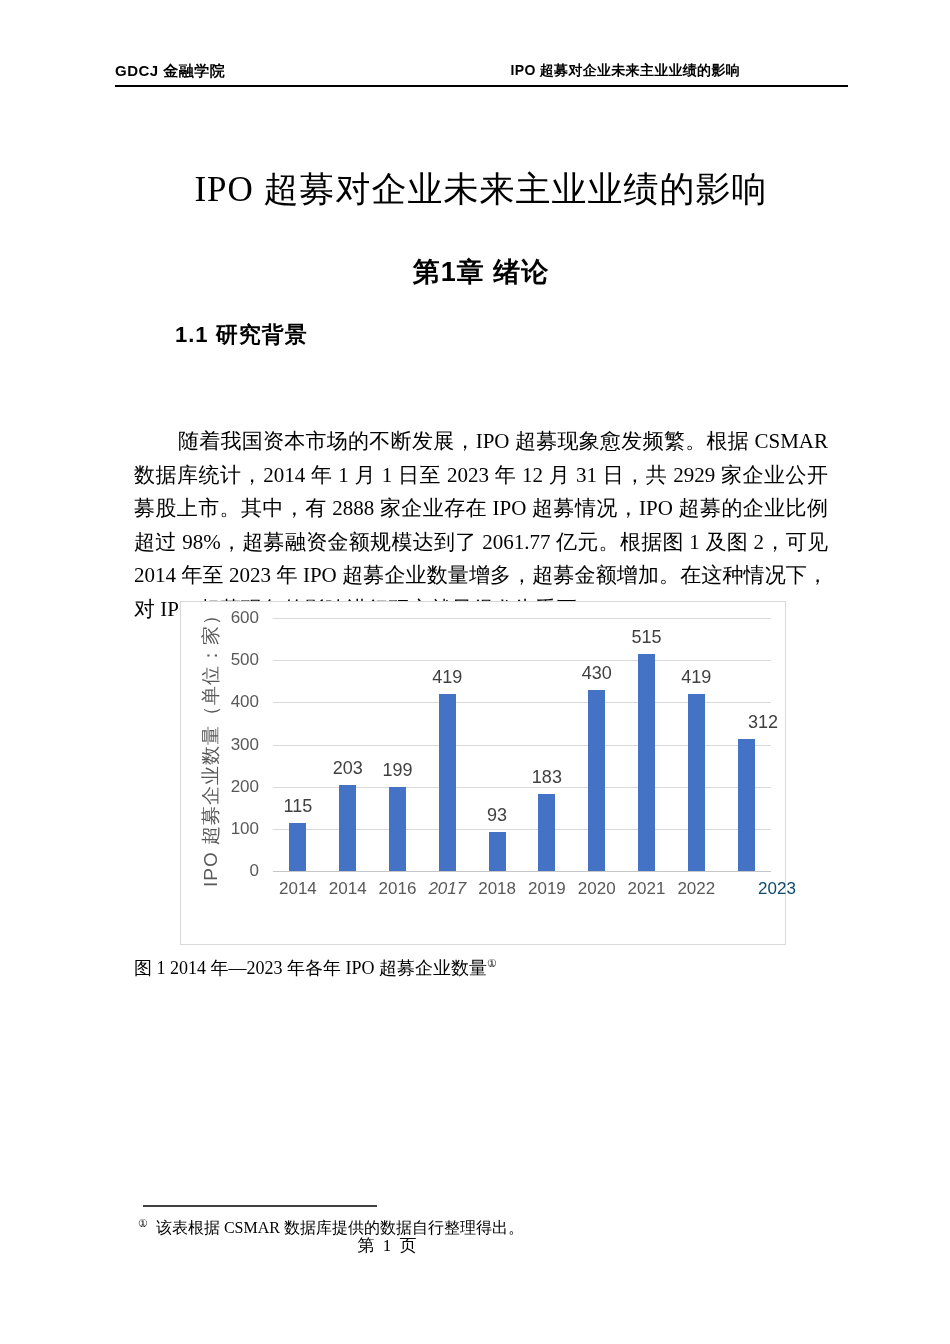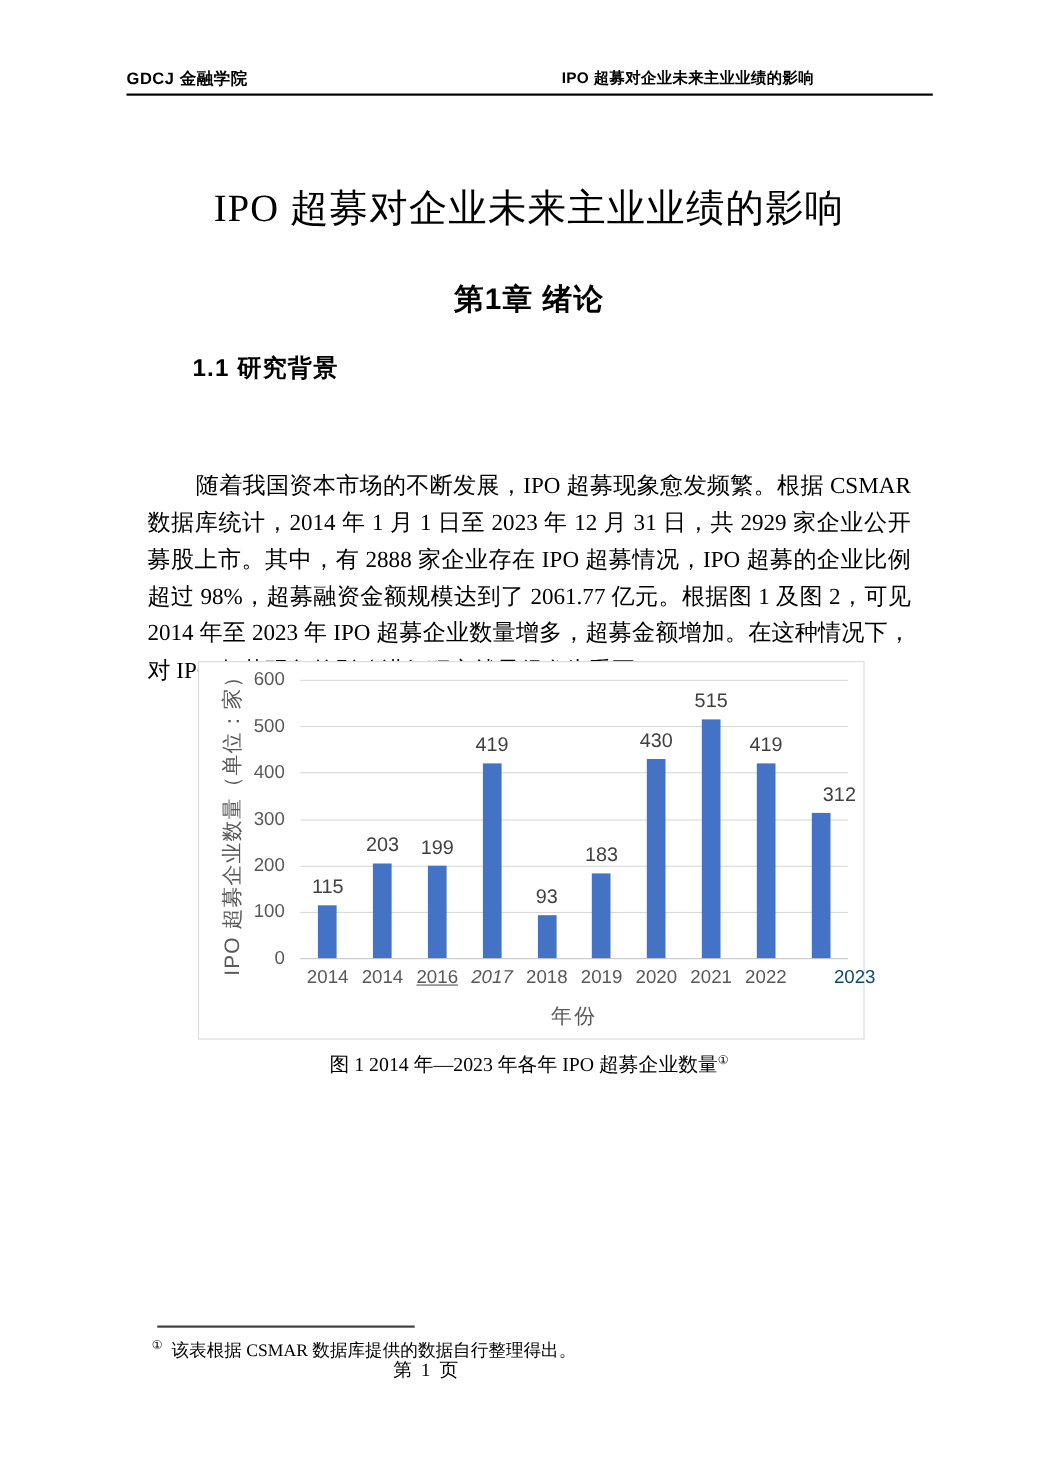--- a/index.html
+++ b/index.html
@@ -88,21 +88,21 @@
   .y-axis-title {
     position: absolute; left: 30px; top: 144px;
     transform: translate(-50%, -50%) rotate(-90deg);
     white-space: nowrap;
     font-size: 19px; color: #595959; letter-spacing: 1px;
   }
 
   
   .fig-caption {
     position: absolute; left: 134px; top: 956px; width: 694px;
-    text-align: center; font-size: 18px;
+    text-align: left; font-size: 18px;
   }
   .fig-caption sup { font-size: 11px; }
   .foot-rule {
     position: absolute; left: 143px; top: 1205px;
     width: 234px; height: 0; border-top: 2px solid #404040;
   }
   .footnote {
     position: absolute; left: 138px; top: 1212px; width: 694px;
     font-size: 16px; line-height: 22px;
   }
@@ -122,21 +122,20 @@
   <div class="hdr-rule"></div>
 
   <div class="doc-title">IPO 超募对企业未来主业业绩的影响</div>
   <div class="chapter">第1章 绪论</div>
   <div class="section">1.1 研究背景</div>
 
   <div class="body-par">随着我国资本市场的不断发展，IPO 超募现象愈发频繁。根据 CSMAR 数据库统计，2014 年 1 月 1 日至 2023 年 12 月 31 日，共 2929 家企业公开募股上市。其中，有 2888 家企业存在 IPO 超募情况，IPO 超募的企业比例超过 98%，超募融资金额规模达到了 2061.77 亿元。根据图 1 及图 2，可见 2014 年至 2023 年 IPO 超募企业数量增多，超募金额增加。在这种情况下，对 IPO 超募现象的影响进行研究就显得尤为重要。</div>
 
   <div class="chart-box" id="chart">
     <div class="y-axis-title">IPO 超募企业数量（单位：家）</div>
-    <div class="x-axis-title">年份</div>
   <div class="gridline" style="left: 92px; top: 269px; width: 498px; background: rgb(198, 198, 198);"></div>
       <div class="ytick" style="left: 24px; top: 259px; color: rgb(89, 89, 89);">0</div>
       <div class="gridline" style="left: 92px; top: 226.833px; width: 498px; background: rgb(217, 217, 217);"></div>
       <div class="ytick" style="left: 24px; top: 216.833px; color: rgb(89, 89, 89);">100</div>
       <div class="gridline" style="left: 92px; top: 184.667px; width: 498px; background: rgb(217, 217, 217);"></div>
       <div class="ytick" style="left: 24px; top: 174.667px; color: rgb(89, 89, 89);">200</div>
       <div class="gridline" style="left: 92px; top: 142.5px; width: 498px; background: rgb(217, 217, 217);"></div>
       <div class="ytick" style="left: 24px; top: 132.5px; color: rgb(89, 89, 89);">300</div>
       <div class="gridline" style="left: 92px; top: 100.333px; width: 498px; background: rgb(217, 217, 217);"></div>
       <div class="ytick" style="left: 24px; top: 90.3333px; color: rgb(89, 89, 89);">400</div>
@@ -145,21 +144,21 @@
       <div class="gridline" style="left: 92px; top: 16px; width: 498px; background: rgb(217, 217, 217);"></div>
       <div class="ytick" style="left: 24px; top: 6px; color: rgb(89, 89, 89);">600</div>
       <div class="bar" style="left: 108.4px; top: 220.508px; width: 17px; height: 48.4917px; background: rgb(68, 114, 196);"></div>
       <div class="dlabel" style="left: 84.9px; top: 192.508px; color: rgb(64, 64, 64);">115</div>
       <div class="xtick" style="left: 84.9px; top: 277px; color: rgb(89, 89, 89);">2014</div>
       <div class="bar" style="left: 158.2px; top: 183.402px; width: 17px; height: 85.5983px; background: rgb(68, 114, 196);"></div>
       <div class="dlabel" style="left: 134.7px; top: 155.402px; color: rgb(64, 64, 64);">203</div>
       <div class="xtick" style="left: 134.7px; top: 277px; color: rgb(89, 89, 89);">2014</div>
       <div class="bar" style="left: 208px; top: 185.088px; width: 17px; height: 83.9117px; background: rgb(68, 114, 196);"></div>
       <div class="dlabel" style="left: 184.5px; top: 157.088px; color: rgb(64, 64, 64);">199</div>
-      <div class="xtick" style="left: 184.5px; top: 277px; color: rgb(89, 89, 89); text-decoration: underline;">2016</div>
+      <div class="xtick" style="left: 184.5px; top: 277px; color: rgb(89, 89, 89);">2016</div>
       <div class="bar" style="left: 257.8px; top: 92.3217px; width: 17px; height: 176.678px; background: rgb(68, 114, 196);"></div>
       <div class="dlabel" style="left: 234.3px; top: 64.3217px; color: rgb(64, 64, 64);">419</div>
       <div class="xtick" style="left: 234.3px; top: 277px; color: rgb(89, 89, 89); font-style: italic;">2017</div>
       <div class="bar" style="left: 307.6px; top: 229.785px; width: 17px; height: 39.215px; background: rgb(68, 114, 196);"></div>
       <div class="dlabel" style="left: 284.1px; top: 201.785px; color: rgb(64, 64, 64);">93</div>
       <div class="xtick" style="left: 284.1px; top: 277px; color: rgb(89, 89, 89);">2018</div>
       <div class="bar" style="left: 357.4px; top: 191.835px; width: 17px; height: 77.165px; background: rgb(68, 114, 196);"></div>
       <div class="dlabel" style="left: 333.9px; top: 163.835px; color: rgb(64, 64, 64);">183</div>
       <div class="xtick" style="left: 333.9px; top: 277px; color: rgb(89, 89, 89);">2019</div>
       <div class="bar" style="left: 407.2px; top: 87.6833px; width: 17px; height: 181.317px; background: rgb(68, 114, 196);"></div>

